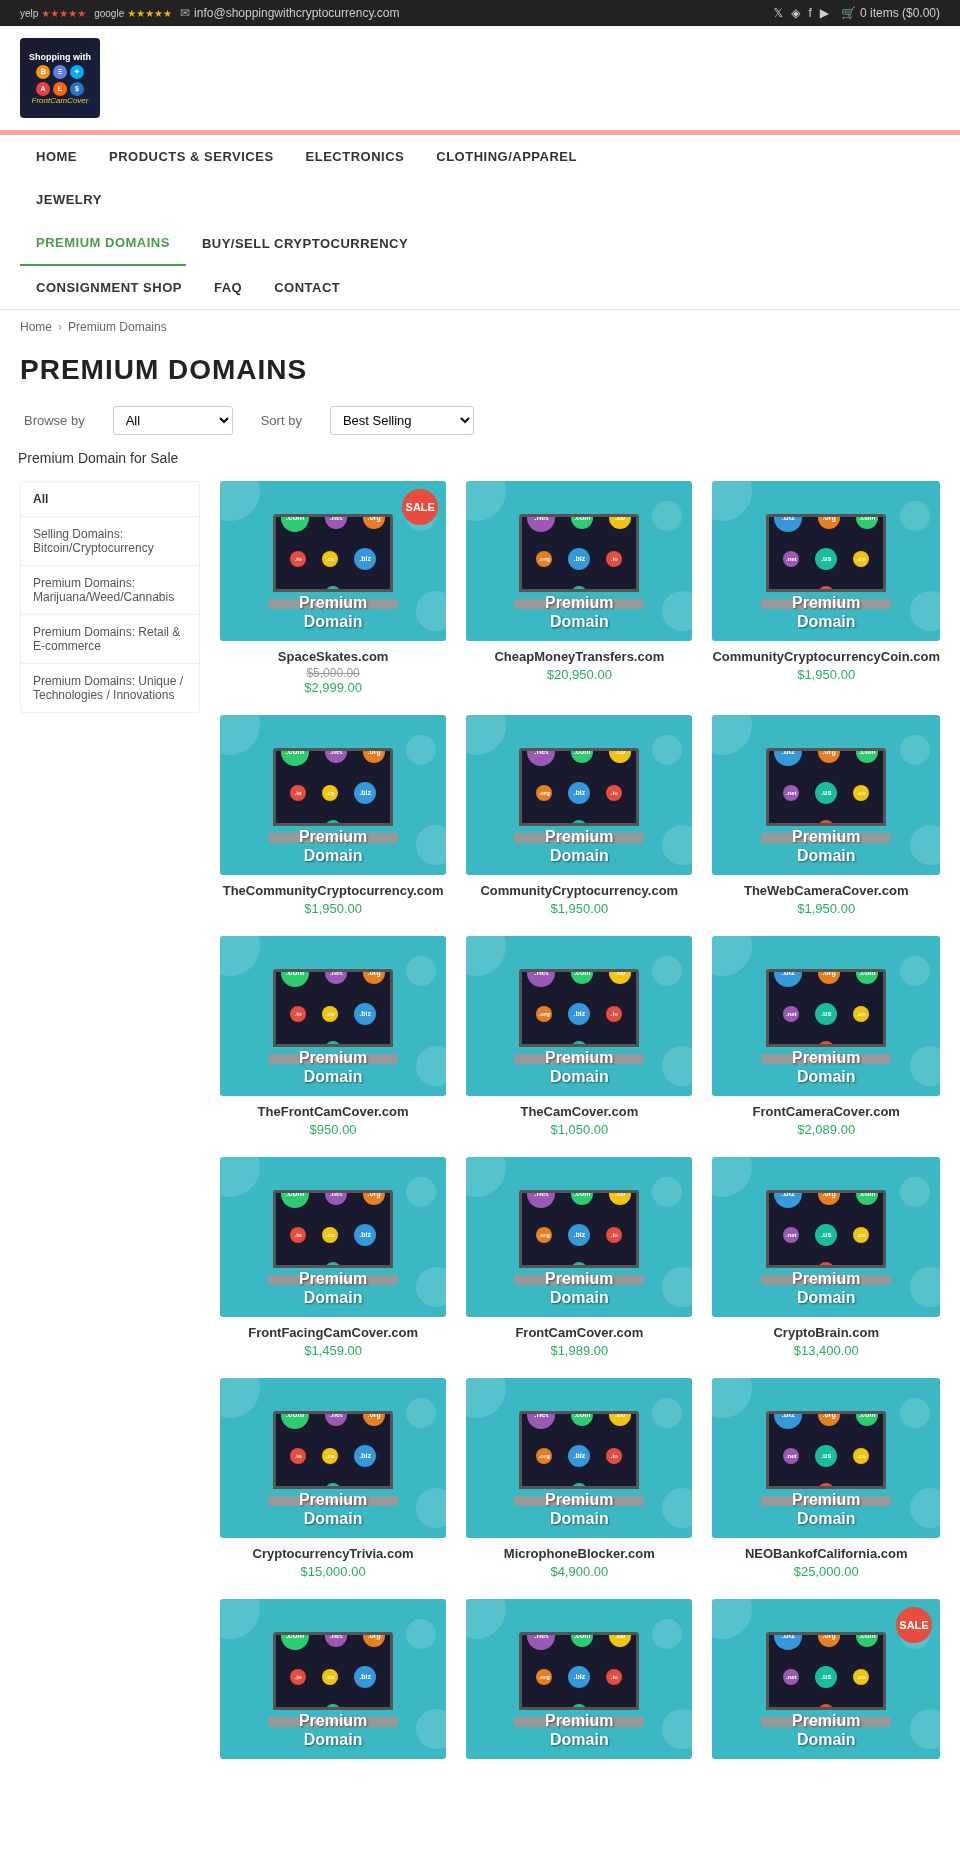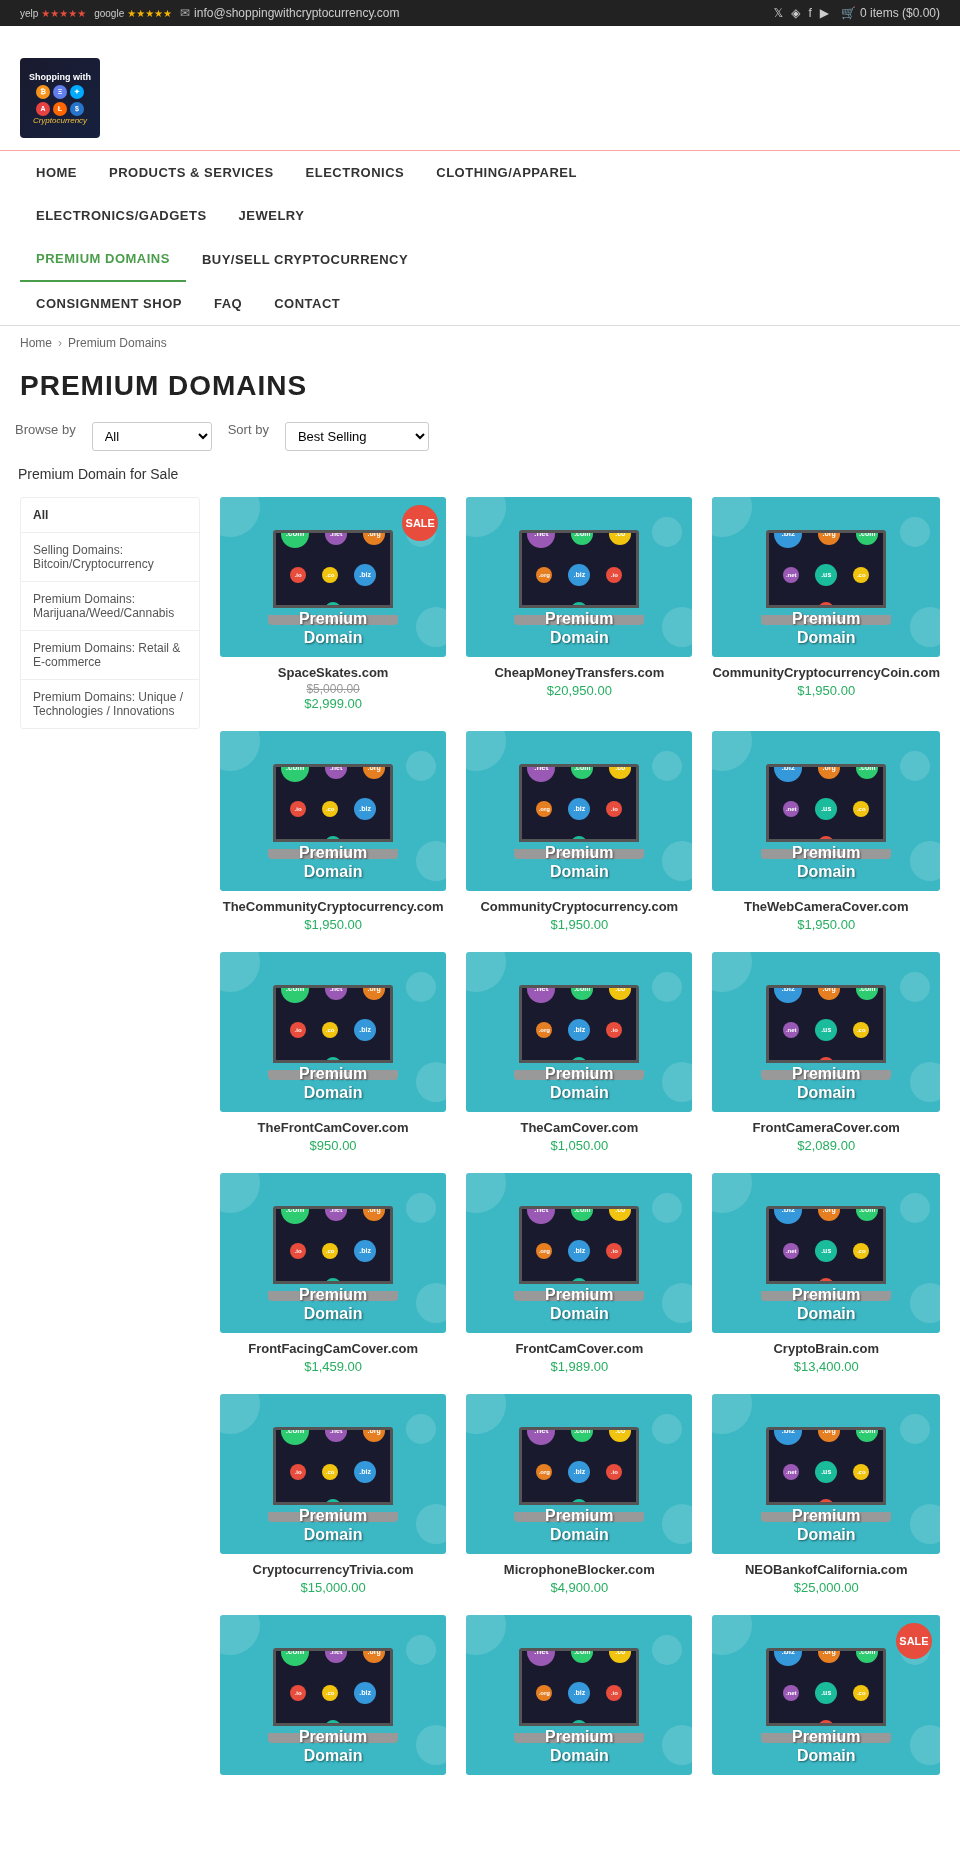--- a/index.html
+++ b/index.html
@@ -20,22 +20,21 @@
     .social-icons { display: flex; gap: 8px; }
     .social-icon { color: #ccc; font-size: 12px; cursor: pointer; }
     .cart-info { display: flex; align-items: center; gap: 4px; color: #ccc; }
 
     
     .header {
       background: #fff;
       padding: 12px 20px;
       display: flex;
       align-items: center;
-      border-bottom: 1px solid #fca5a5;
-      margin-top: 20px;
+      border-bottom: 5px solid #fca5a5;
     }
     .logo-area { display: flex; align-items: center; margin-right: 30px; }
     .logo-img {
       width: 80px; height: 80px;
       background: linear-gradient(135deg, #1a1a2e, #16213e);
       border-radius: 4px;
       display: flex; flex-direction: column; align-items: center; justify-content: center;
       position: relative; overflow: hidden;
     }
     .logo-text-top { color: #fff; font-size: 9px; font-weight: bold; }
@@ -70,24 +69,24 @@
     }
     .breadcrumb a { color: #666; text-decoration: none; }
     .breadcrumb-sep { color: #999; }
 
     
     .page-title-area { padding: 10px 20px 20px; }
     .page-title { font-size: 28px; font-weight: 700; color: #222; letter-spacing: 1px; text-transform: uppercase; }
 
     
     .controls-bar {
-      padding: 0 15px 10px;
+      padding: 0 24px 10px;
       display: flex;
-      align-items: flex-start;
-      gap: 16px;
+      align-items: center;
+      gap: 28px;
     }
     .controls-bar label { font-size: 13px; color: #666; }
     .controls-bar select {
       padding: 5px 8px;
       border: 1px solid #ccc;
       border-radius: 3px;
       font-size: 13px;
       background: #fff;
       min-width: 120px;
     }
@@ -324,34 +323,33 @@
       <div class="logo-crypto-icons">
         <div class="crypto-icon-circle" style="background:#f7931a;">₿</div>
         <div class="crypto-icon-circle" style="background:#627eea;">Ξ</div>
         <div class="crypto-icon-circle" style="background:#00aaff;">✦</div>
       </div>
       <div style="display:flex;gap:3px;">
         <div class="crypto-icon-circle" style="background:#e84142;">A</div>
         <div class="crypto-icon-circle" style="background:#ff6600;">Ł</div>
         <div class="crypto-icon-circle" style="background:#2775ca;">$</div>
       </div>
-      <span class="logo-text-btm">Cryptocurrency</span>
+      <span class="logo-text-btm">FrontCamCover</span>
     </div>
   </div>
 </div>
 
 <nav>
   <div class="nav-row">
     <a class="nav-item">HOME</a>
     <a class="nav-item">PRODUCTS &amp; SERVICES</a>
     <a class="nav-item">ELECTRONICS</a>
     <a class="nav-item">CLOTHING/APPAREL</a>
   </div>
   <div class="nav-row">
-    <a class="nav-item">ELECTRONICS/GADGETS</a>
     <a class="nav-item">JEWELRY</a>
   </div>
   <div class="nav-row">
     <a class="nav-item active">PREMIUM DOMAINS</a>
     <a class="nav-item">BUY/SELL CRYPTOCURRENCY</a>
   </div>
   <div class="nav-row">
     <a class="nav-item">CONSIGNMENT SHOP</a>
     <a class="nav-item">FAQ</a>
     <a class="nav-item">CONTACT</a>

